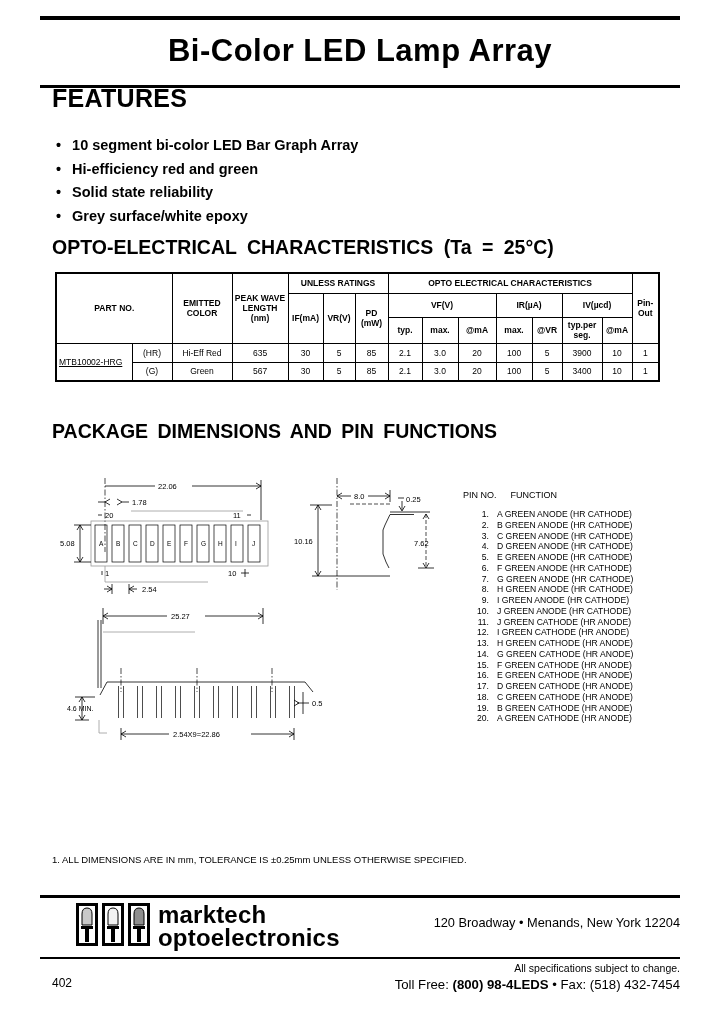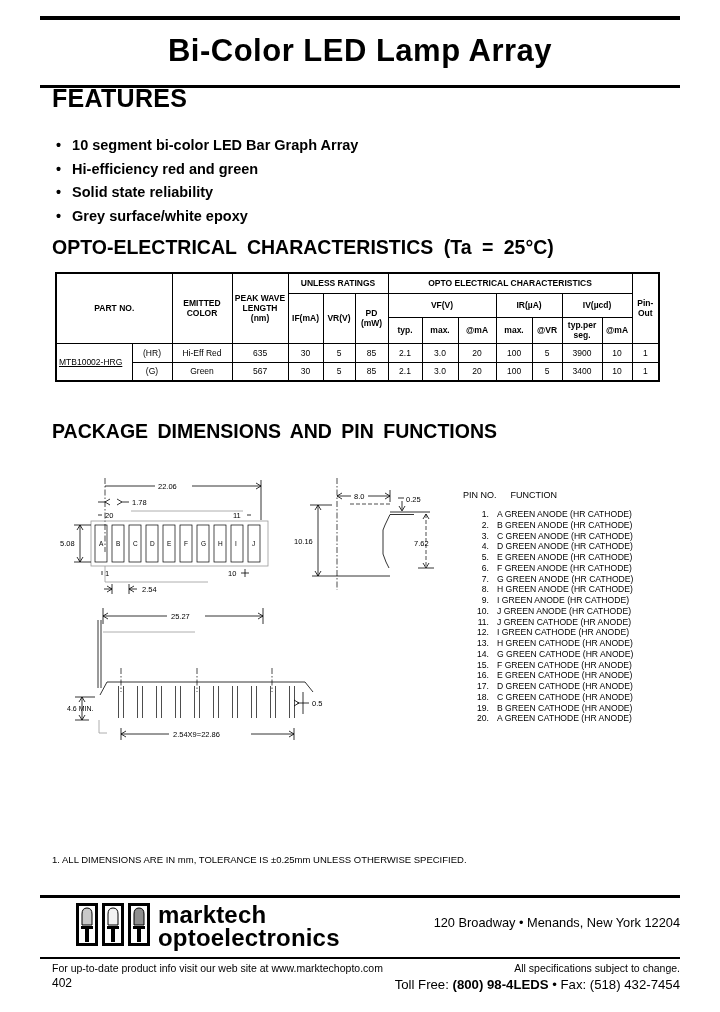--- a/index.html
+++ b/index.html
@@ -408,17 +408,16 @@
     <div class="logo-text">
       <div>marktech</div>
       <div>optoelectronics</div>
     </div>
   </div>
 
   <div class="addr1">120 Broadway • Menands, New York 12204</div>
   <div class="addr2"><span>Toll Free: </span><b>(800) 98-4LEDS</b><span> • Fax: </span><span>(518) 432-7454</span></div>
 
   <div class="rule" id="rule4"></div>
-  <div class="webnote">For up-to-date product info visit our web site at www.marktechopto.com</div>
   <div class="specnote">All specifications subject to change.</div>
   <div class="pageno">402</div>
 
 </div>
 
 </body></html>

